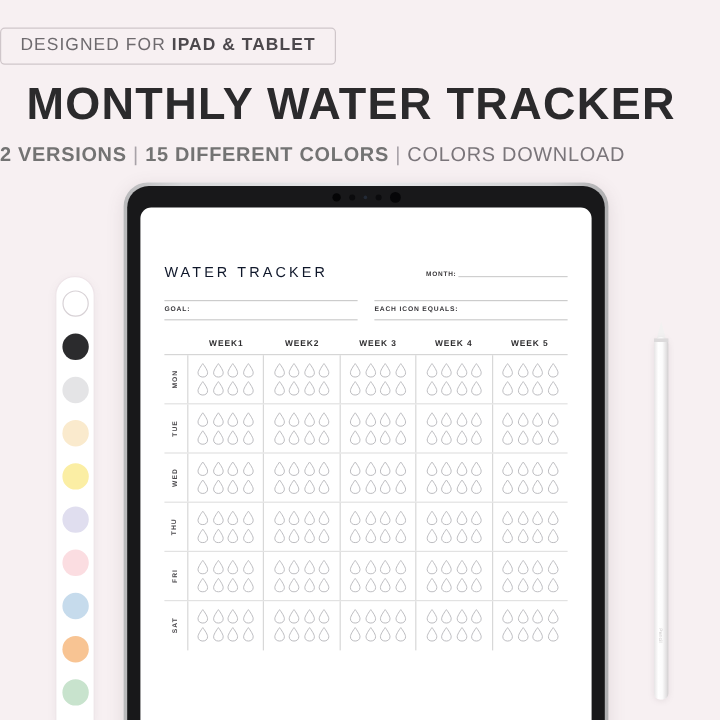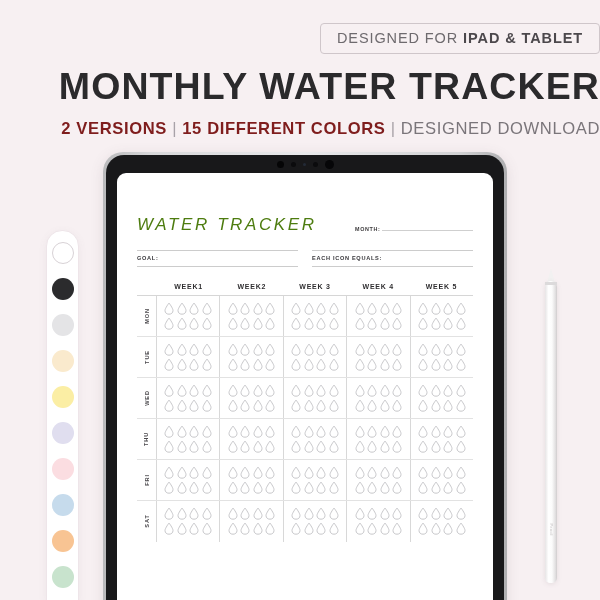--- a/index.html
+++ b/index.html
@@ -13,21 +13,21 @@
   body {
     font-family: "Liberation Sans", sans-serif;
     background: #f7f0f2;
     position: relative;
   }
 
   
   .header {
     width: 600px;
     padding-top: 23px;
-    text-align: right;
+    text-align: left;
     position: relative;
     z-index: 5;
   }
 
   .badge {
     display: inline-block;
     border: 1px solid #cfc6ca;
     border-radius: 4px;
     padding: 6px 16px 7px 16px;
     font-size: 14.5px;
@@ -49,21 +49,21 @@
     padding-left: 22px;
   }
 
   .sub-title {
     margin-top: 13px;
     font-size: 16.6px;
     letter-spacing: 0.6px;
     color: #7a757a;
     white-space: nowrap;
   }
-  .sub-title .s-strong { font-weight: bold; color: #7f1d1d; }
+  .sub-title .s-strong { font-weight: bold; color: #737373; }
   .sub-title .s-sep { color: #a8a2a8; font-weight: normal; }
 
   
   .tablet-outer {
     position: absolute;
     left: 103px;
     top: 152px;
     width: 404px;
     height: 470px;
     background: linear-gradient(90deg,#b9b9bb 0%, #d8d8da 12%, #e9e9eb 50%, #d2d2d4 88%, #aeaeb0 100%);
@@ -121,26 +121,25 @@
     padding: 26px 20px 0 20px;
   }
 
   .sheet-head {
     display: flex;
     align-items: flex-end;
     justify-content: space-between;
     height: 34px;
   }
   .sheet-title {
-    font-size: 17px;
+    font-size: 12px;
     letter-spacing: 2.6px;
-    color: #4d7c0f;
+    color: #0f172a;
     font-weight: normal;
     line-height: 1;
-    font-style: italic;
   }
   .month-wrap {
     display: flex;
     align-items: flex-end;
     gap: 0px;
     width: 118px;
     padding-bottom: 1px;
   }
   .month-label {
     font-size: 5.4px;
@@ -323,21 +322,21 @@
 
 <div class="header">
 
   <div class="badge">
     <span>DESIGNED FOR </span><span class="b-strong">IPAD &amp; TABLET</span>
   </div>
 
   <div class="main-title">MONTHLY WATER TRACKER</div>
 
   <div class="sub-title">
-    <span class="s-strong">2 VERSIONS</span><span class="s-sep"> | </span><span class="s-strong">15 DIFFERENT COLORS</span><span class="s-sep"> | </span><span>DESIGNED DOWNLOAD</span>
+    <span class="s-strong">2 VERSIONS</span><span class="s-sep"> | </span><span class="s-strong">15 DIFFERENT COLORS</span><span class="s-sep"> | </span><span>COLORS DOWNLOAD</span>
   </div>
 </div>
 
 <div class="swatch-panel" id="swatch-panel">
 <div class="swatch outline" style="background: rgb(255, 255, 255);"></div>
     <div class="swatch" style="background: rgb(43, 43, 45);"></div>
     <div class="swatch" style="background: rgb(228, 228, 230);"></div>
     <div class="swatch" style="background: rgb(250, 234, 205);"></div>
     <div class="swatch" style="background: rgb(251, 238, 164);"></div>
     <div class="swatch" style="background: rgb(224, 222, 239);"></div>

